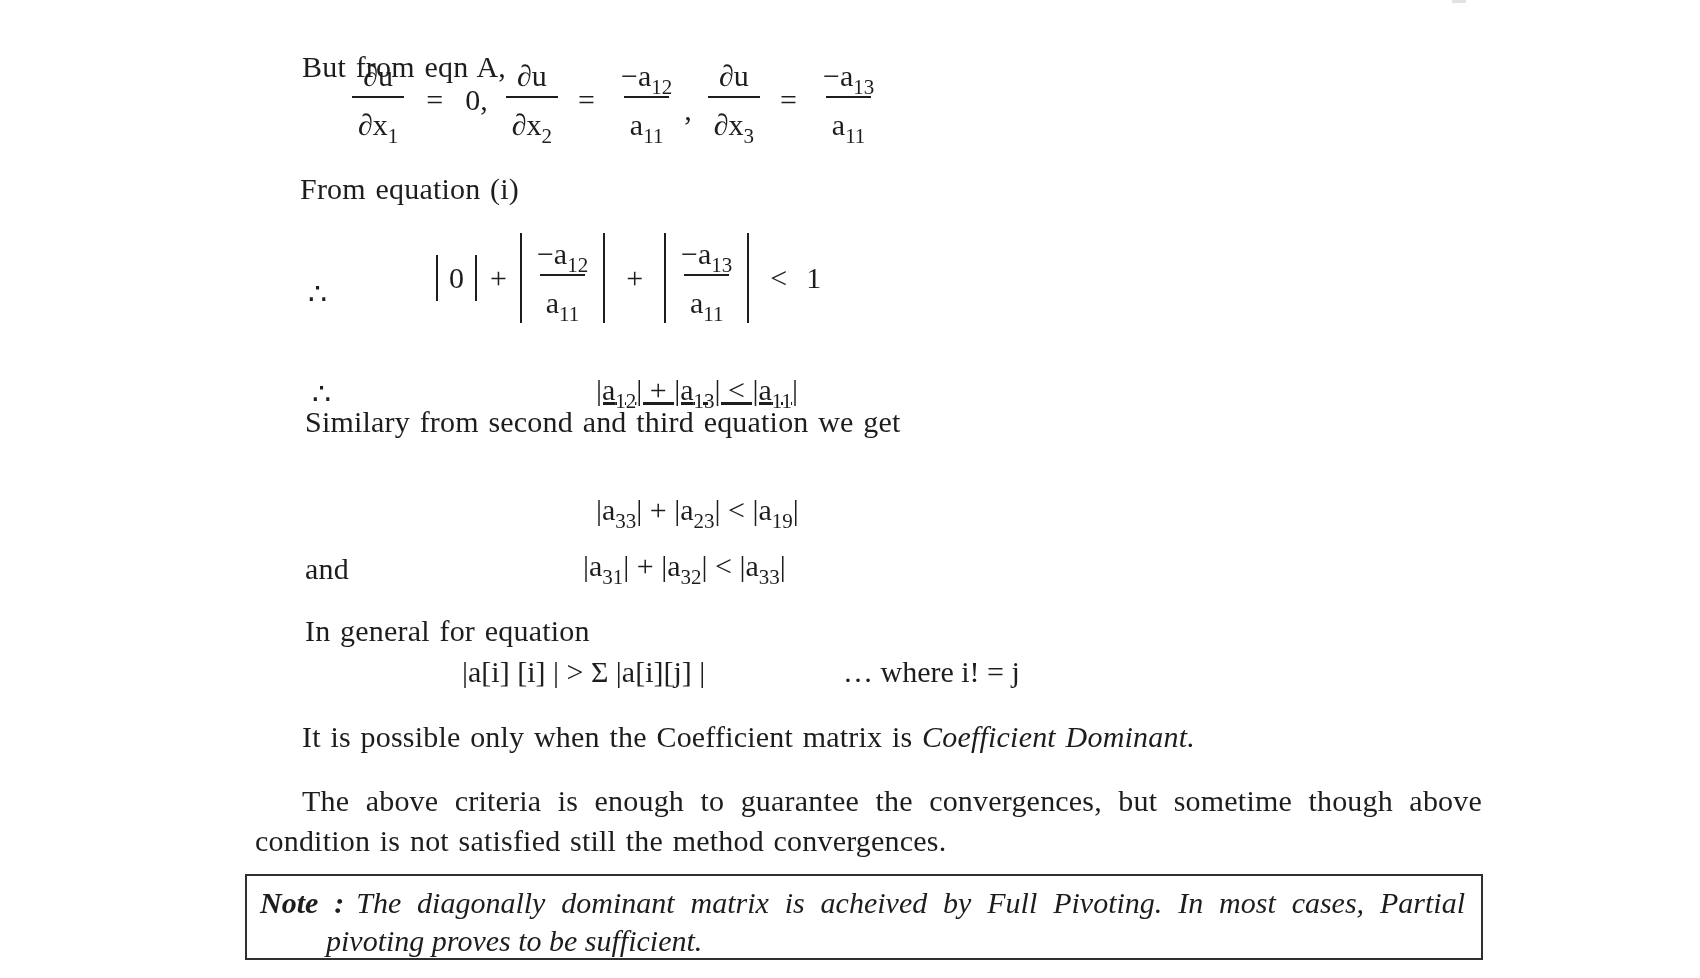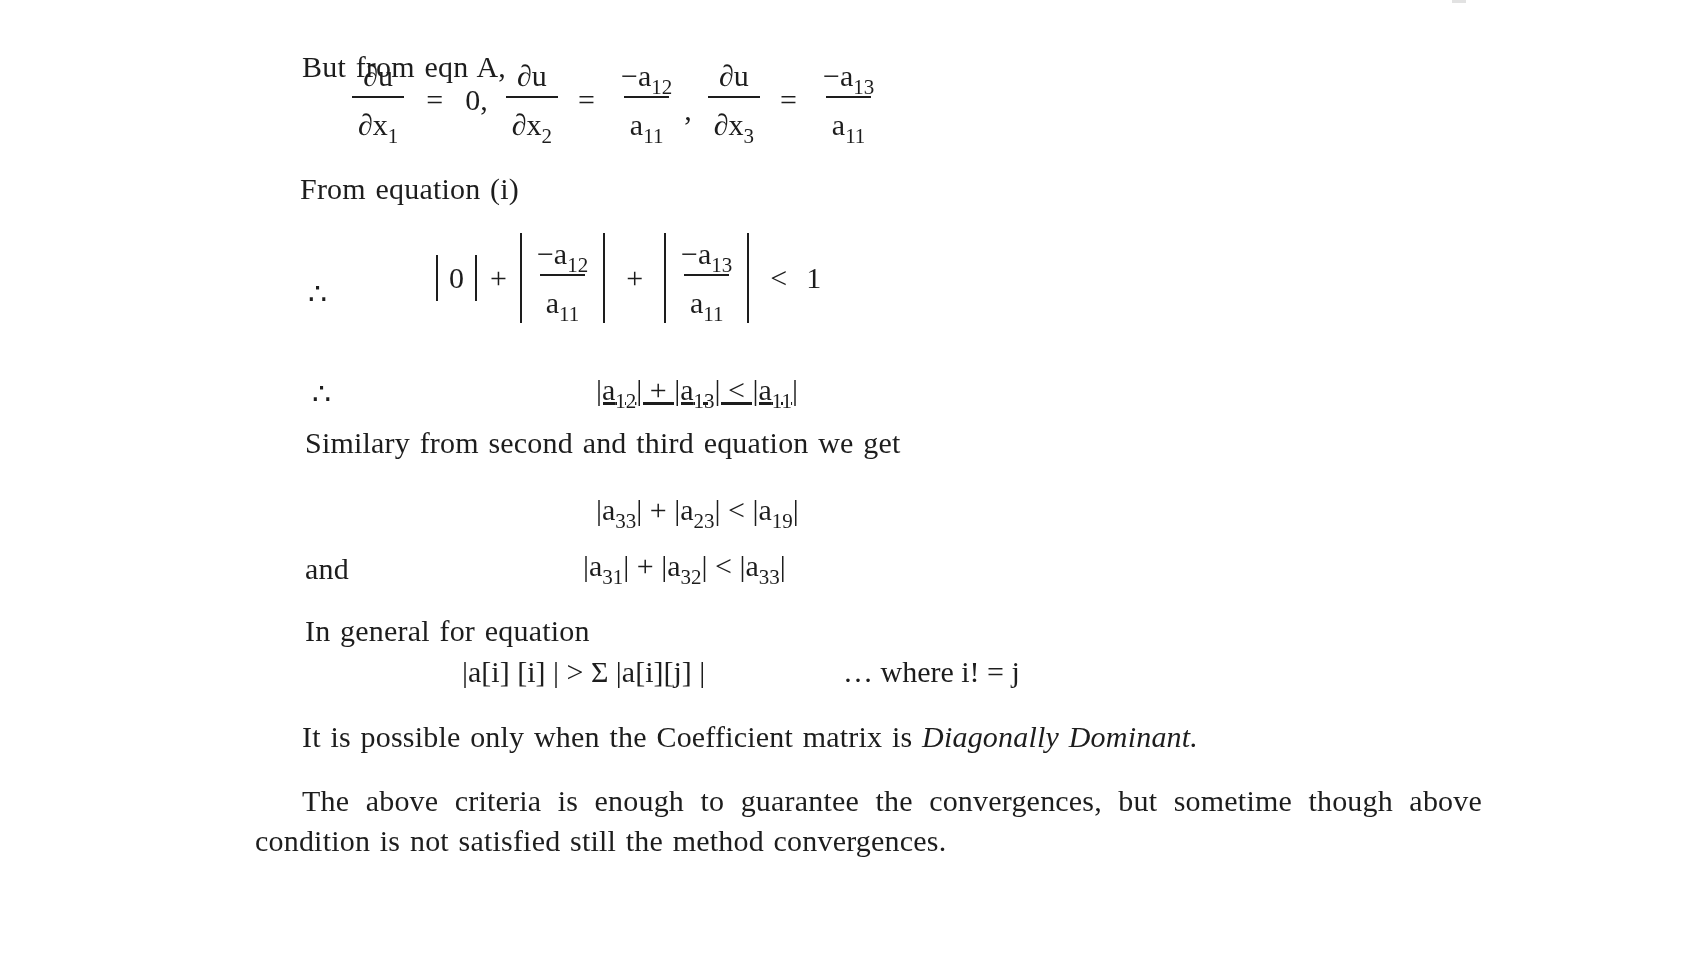--- a/index.html
+++ b/index.html
@@ -122,37 +122,43 @@
       <span style="margin-left:8px;">&lt;</span>
       <span style="margin-left:6px;">1</span>
     </div>
   </div>
 
   <div class="blk m" style="left:312px; top:372px; height:40px; width:600px;">
     <span class="therefore" style="position:absolute; left:0; top:4px;">∴</span>
     <span style="position:absolute; left:284px; top:0;text-decoration:underline;"><span>|a</span><sub>12</sub><span>| + |a</span><sub>13</sub><span>| &lt; |a</span><sub>11</sub><span>|</span></span>
   </div>
 
-  <div class="blk t" style="left:305px; top:424px;text-align:right;">Similary from second and third equation we get</div>
+  <div class="blk t" style="left:305px; top:403px;text-align:right;">Similary from second and third equation we get</div>
 
   <div class="blk m" style="left:596px; top:492px;"><span>|a</span><sub>33</sub><span>| + |a</span><sub>23</sub><span>| &lt; |a</span><sub>19</sub><span>|</span></div>
 
   <div class="blk" style="left:305px; top:548px; height:40px; width:600px;">
     <span class="t" style="position:absolute; left:0; top:2px;">and</span>
     <span class="m" style="position:absolute; left:278px; top:0;"><span>|a</span><sub>31</sub><span>| + |a</span><sub>32</sub><span>| &lt; |a</span><sub>33</sub><span>|</span></span>
   </div>
 
   <div class="blk m" style="left:0; top:654px; width:1700px; height:40px;">
     <span style="position:absolute; left:462px; top:0;">|a[i] [i] | &gt; Σ |a[i][j] |</span>
     <span style="position:absolute; left:843px; top:0;">… where i! = j</span>
   </div>
 
   <div class="blk t" style="left:305px; top:612px;">In general for equation</div>
 
   <div class="blk t" style="left:302px; top:718px;">
-    <span>It is possible only when the Coefficient matrix is </span><span class="em">Diagonally Dominant.</span>
+    <span>It is possible only when the Coefficient matrix is </span><span class="em">Coefficient Dominant.</span>
   </div>
 
   <div class="blk t" style="left:255px; top:822px;">condition is not satisfied still the method convergences.</div>
   <div class="blk t justline" style="left:302px; top:782px; width:1180px;">The above criteria is enough to guarantee the convergences, but sometime though above</div>
 
+  <div id="note-box">
+    <div class="note-line1 justline">
+      <span class="note-label">Note :</span><span class="em">The diagonally dominant matrix is acheived by Full Pivoting. In most cases, Partial</span>
+    </div>
+    <div class="note-line2 em">pivoting proves to be sufficient.</div>
+  </div>
 
 </div>
 
 </body></html>

